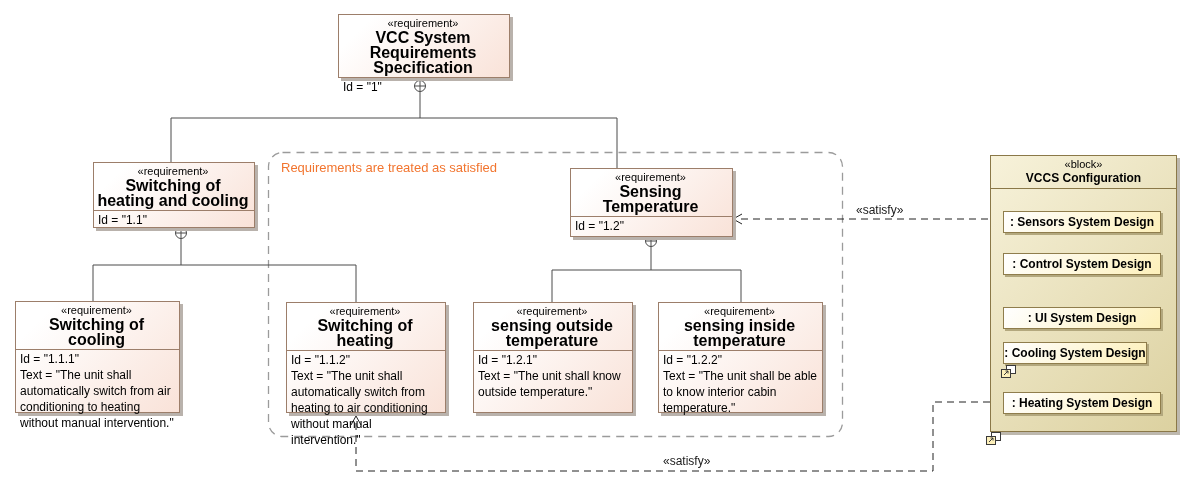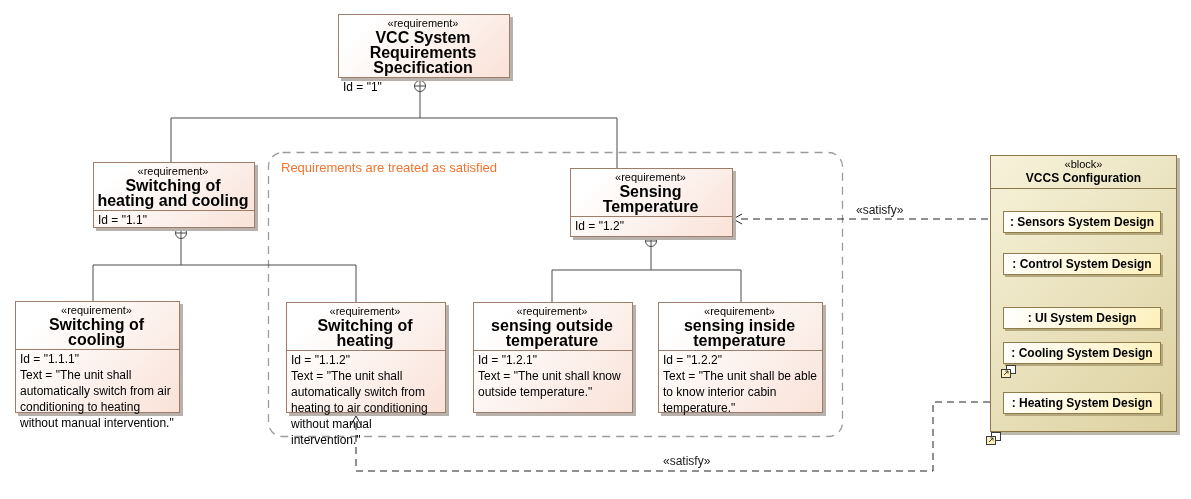--- a/index.html
+++ b/index.html
@@ -176,21 +176,21 @@
   </div>
 
   <div class="block" style="left:990px;top:155px;width:187px;height:277px;">
     <div class="block-title">
       <div class="stereo">«block»</div>
       <div class="block-name">VCCS Configuration</div>
     </div>
     <div class="part" style="left:12px;top:55px;width:158px;">: Sensors System Design</div>
     <div class="part" style="left:12px;top:97px;width:158px;">: Control System Design</div>
     <div class="part" style="left:12px;top:151px;width:158px;">: UI System Design</div>
-    <div class="part" style="left:12px;top:186px;width:158px;">: Cooling System Design</div>
+    <div class="part" style="left:12px;top:186px;width:144px;">: Cooling System Design</div>
     <div class="part" style="left:12px;top:236px;width:158px;">: Heating System Design</div>
   </div>
 
   <svg class="struct-icon" style="left:1001px;top:365px;" width="16" height="14" viewBox="0 0 16 14">
     <rect x="5.5" y="0.5" width="9" height="8" fill="#ffffff" stroke="#3a3a3a"></rect>
     <rect x="0.5" y="4.5" width="9" height="8" fill="#fdf0ba" stroke="#3a3a3a"></rect>
     <path d="M3,10 L7,6 M7,6 L4.5,6 M7,6 L7,8.5" stroke="#3a3a3a" fill="none"></path>
   </svg>
   <svg class="struct-icon" style="left:986px;top:432px;" width="16" height="14" viewBox="0 0 16 14">
     <rect x="5.5" y="0.5" width="9" height="8" fill="#ffffff" stroke="#3a3a3a"></rect>

